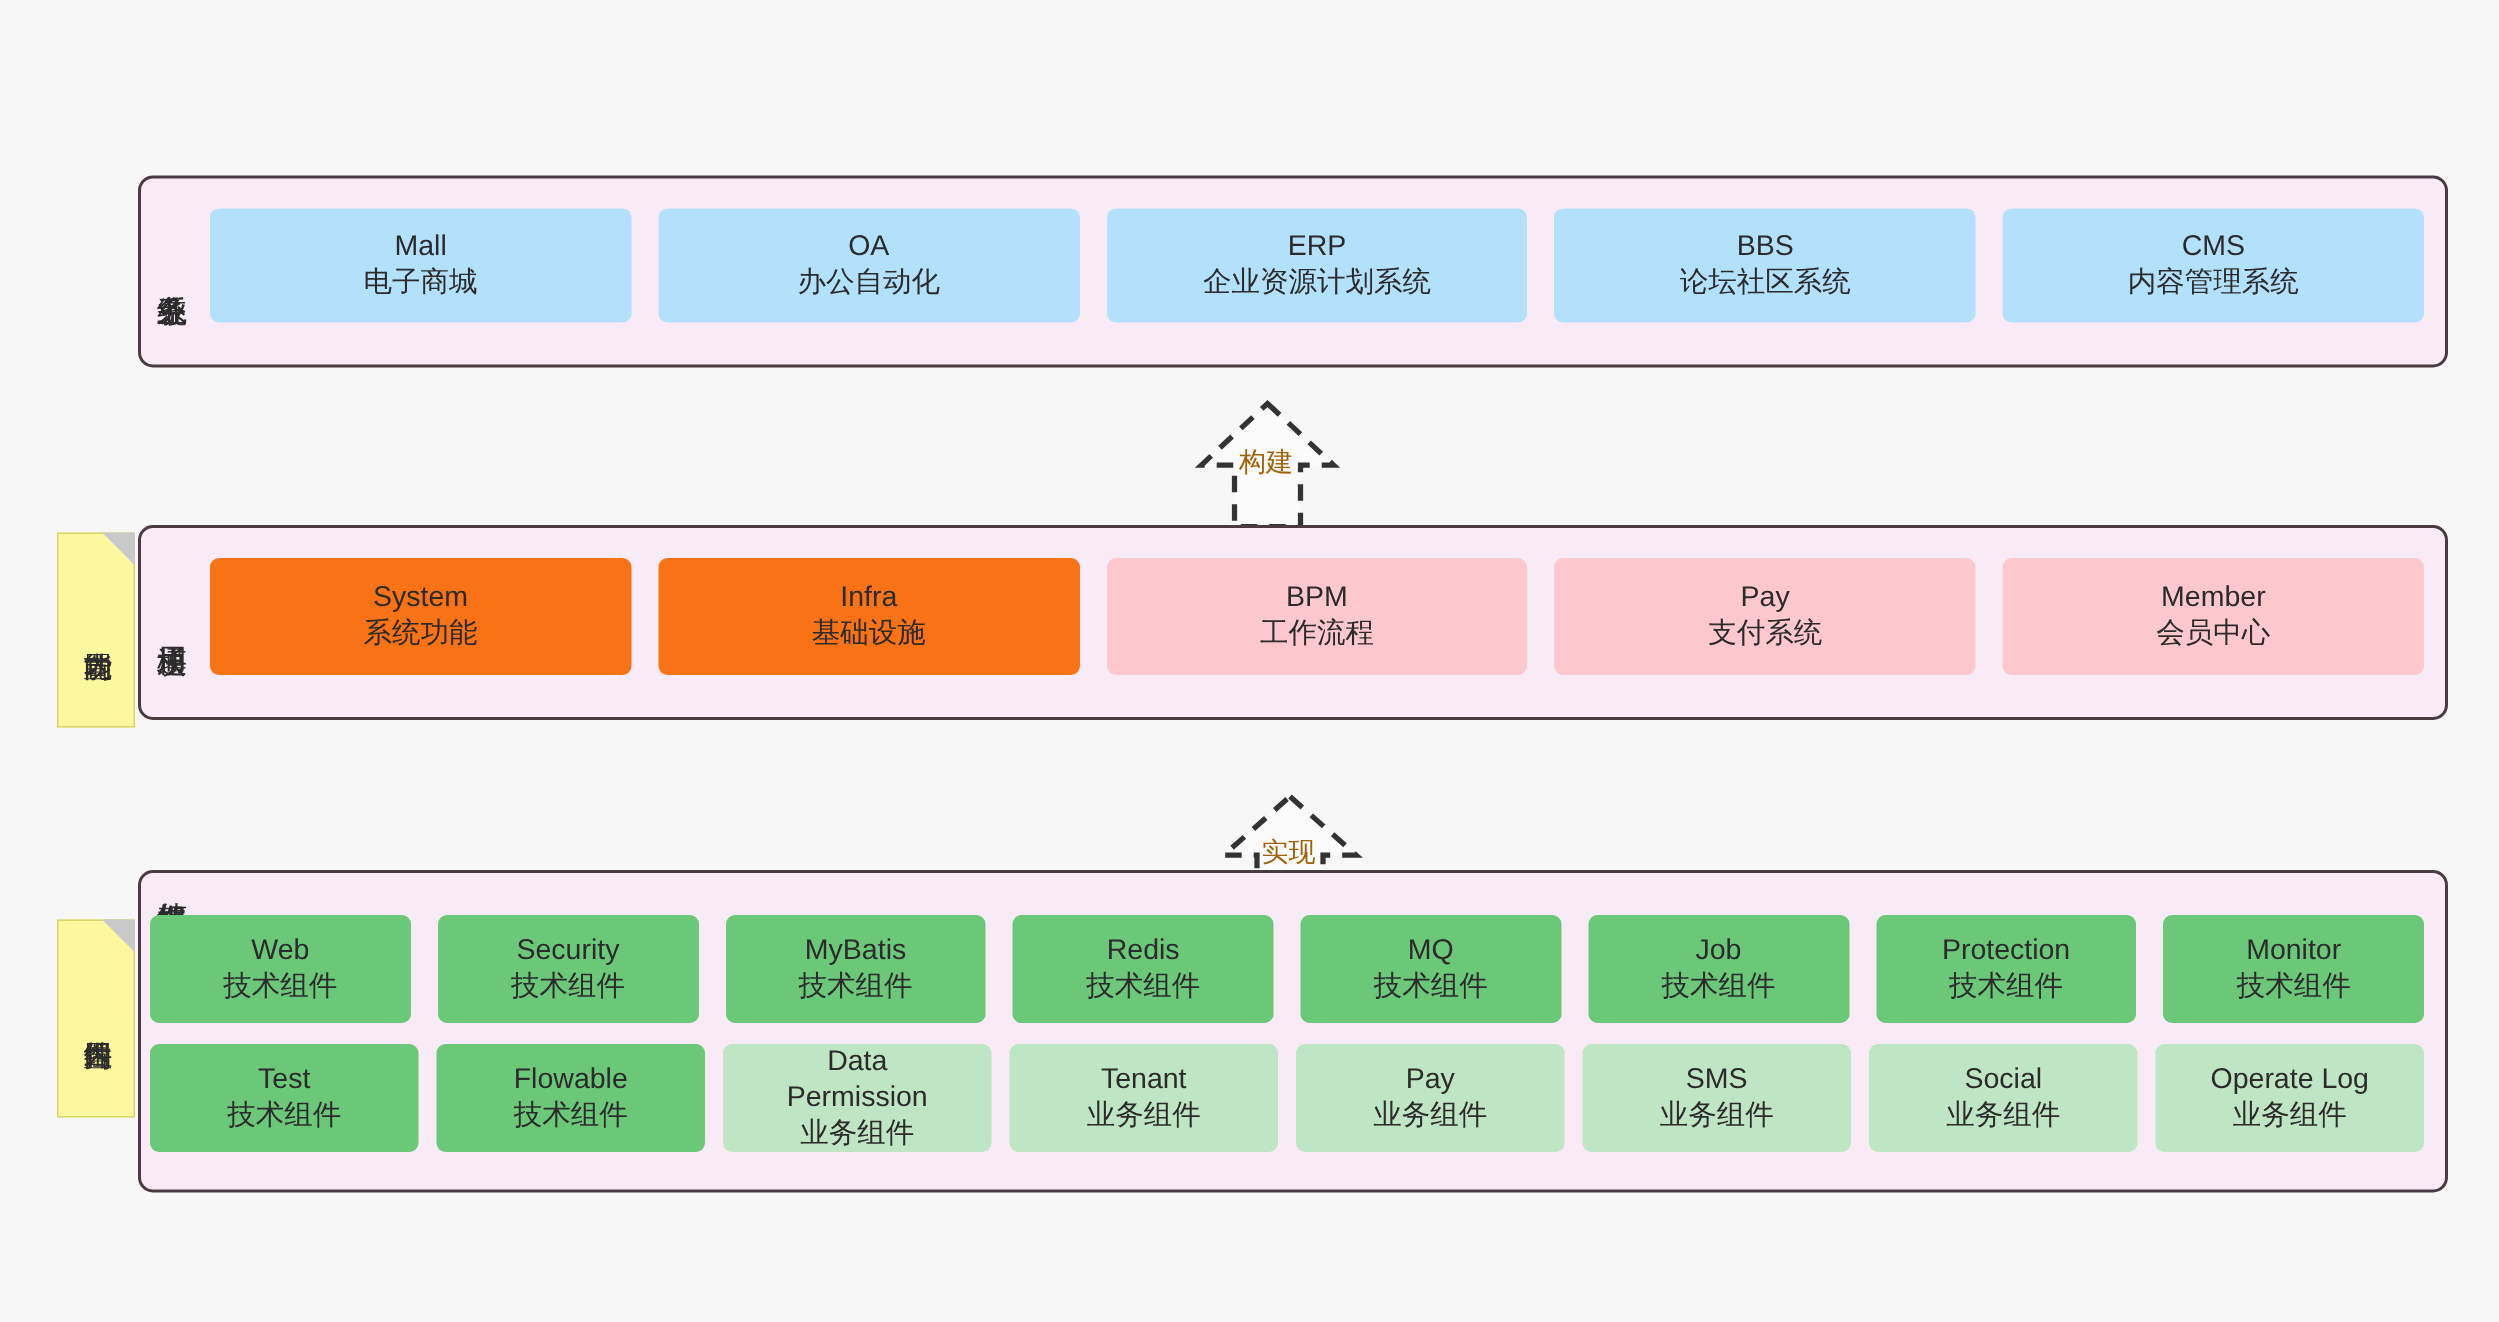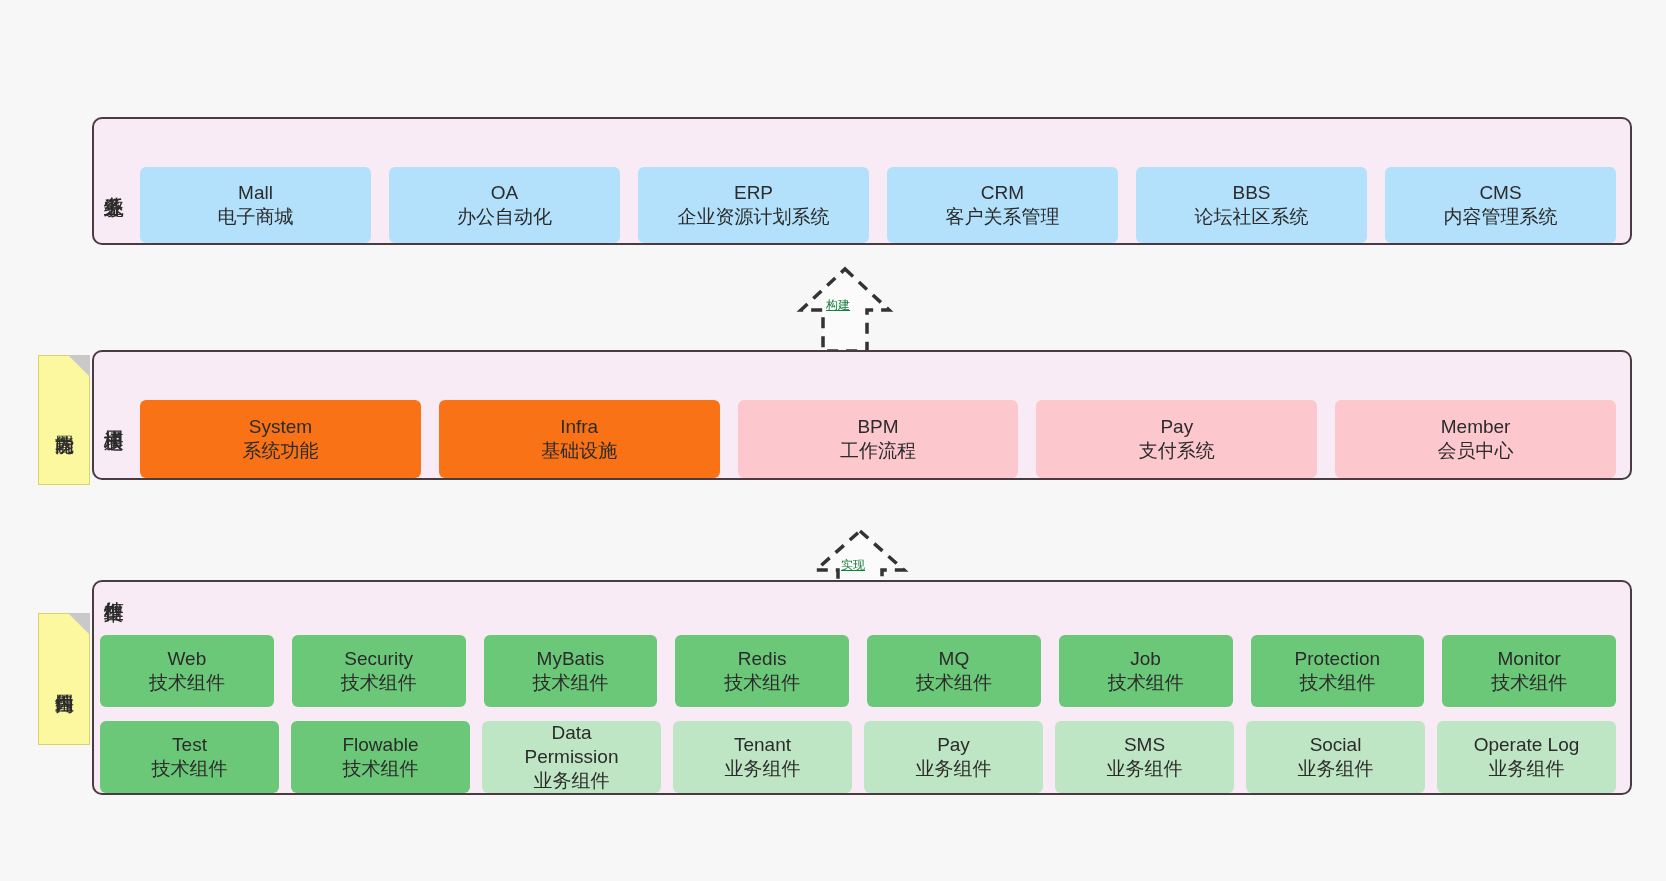--- a/index.html
+++ b/index.html
@@ -46,21 +46,21 @@
     writing-mode: vertical-rl;
     text-orientation: upright;
     white-space: nowrap;
     color: #2b2b2b;
     padding: 4px 0;
   }
   .layer-body {
     flex: 1 1 auto;
     display: flex;
     flex-direction: column;
-    justify-content: flex-end;
+    justify-content: flex-start;
     padding: 0 14px 0 6px;
     margin-top: 20px;
   }
   .row {
     display: flex;
     gap: 18px;
     justify-content: space-between;
   }
   .row + .row { margin-top: 14px; gap: 12px; }
 
@@ -117,26 +117,25 @@
     width: 0; height: 0;
     border-left: 22px solid transparent;
     border-top: 22px solid #c9c9c9;
   }
 
   
   .arrow { position: absolute; }
   .arrow svg { display: block; overflow: visible; }
   .arrow-label {
     position: absolute;
-    font-size: 12px;
+    font-size: 18px;
     line-height: 1;
-    color: #15803d;
+    color: #a16207;
     background: transparent;
     white-space: nowrap;
-    text-decoration: underline;
   }
 </style>
 </head>
 <body>
 
 <div id="stage">
 
   <div class="layer" id="layer-business" style="left:92px; top:117px; width:1540px; height:128px;">
     <div class="layer-title">业务系统</div>
     <div class="layer-body">
@@ -145,24 +144,20 @@
           <span class="l1">Mall</span>
           <span class="l2">电子商城</span>
         </div>
         <div class="card blue h-sys">
           <span class="l1">OA</span>
           <span class="l2">办公自动化</span>
         </div>
         <div class="card blue h-sys">
           <span class="l1">ERP</span>
           <span class="l2">企业资源计划系统</span>
-        </div>
-        <div class="card blue h-sys">
-          <span class="l1">CRM</span>
-          <span class="l2">客户关系管理</span>
         </div>
         <div class="card blue h-sys">
           <span class="l1">BBS</span>
           <span class="l2">论坛社区系统</span>
         </div>
         <div class="card blue h-sys">
           <span class="l1">CMS</span>
           <span class="l2">内容管理系统</span>
         </div>
       </div>

